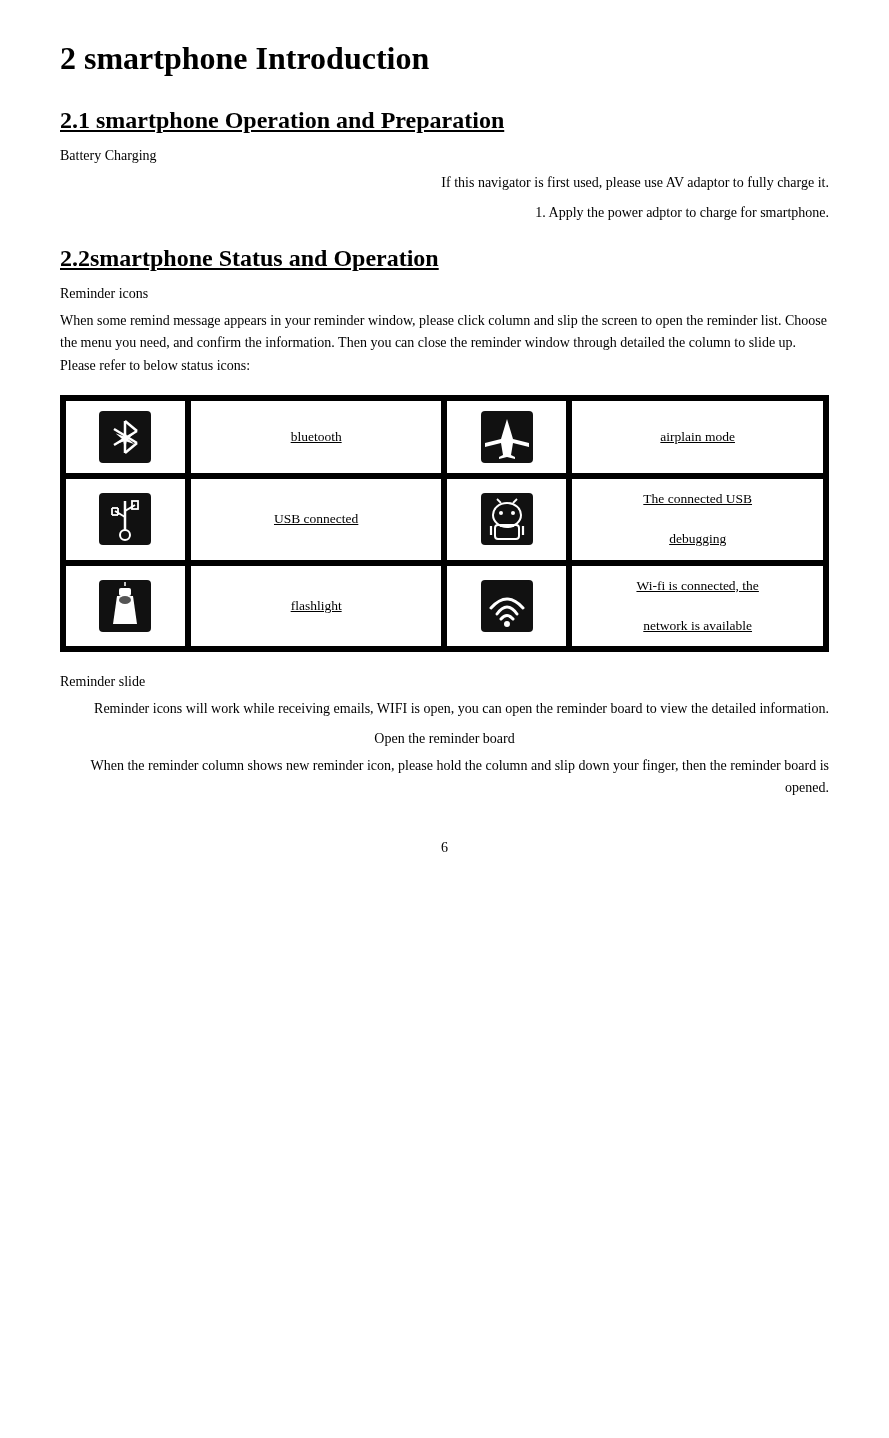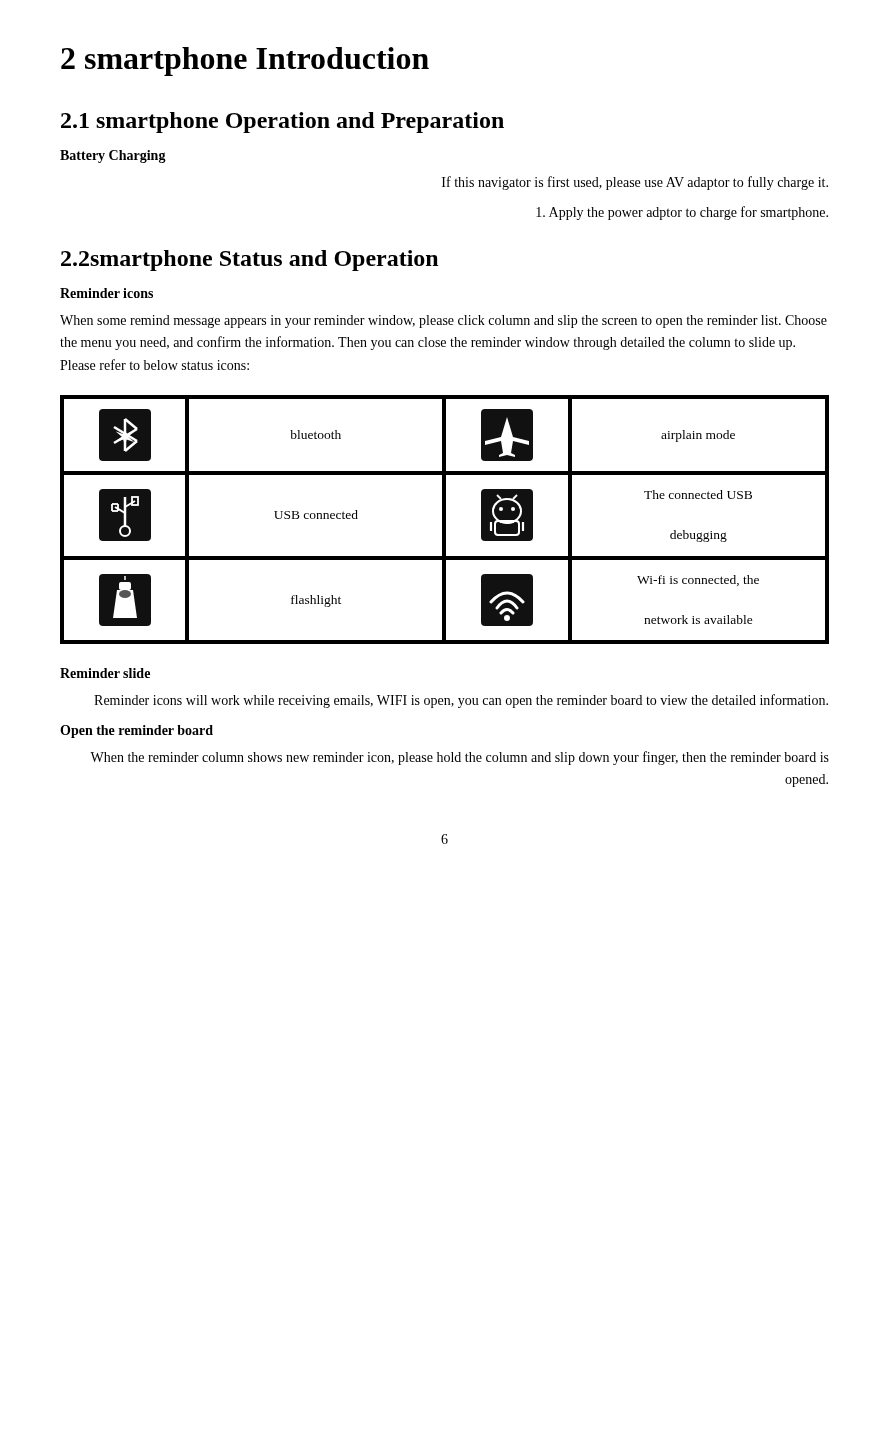--- a/index.html
+++ b/index.html
@@ -14,23 +14,24 @@
     h1.main-title {
       font-size: 32px;
       font-weight: bold;
       margin-bottom: 30px;
     }
     h2.section-title {
       font-size: 24px;
       font-weight: bold;
       margin-top: 20px;
       margin-bottom: 14px;
+      text-decoration: underline;
     }
     .bold-heading {
-      font-weight: bold;
+      font-weight: normal;
       font-size: 14px;
       margin-bottom: 8px;
     }
     p.body-text {
       font-size: 14px;
       margin-bottom: 8px;
       line-height: 1.6;
     }
     p.indent {
       font-size: 14px;
@@ -39,41 +40,42 @@
       margin-left: 30px;
       text-align: right;
     }
     
     .icon-table {
       width: 100%;
       border-collapse: collapse;
       margin: 18px 0 22px 0;
     }
     .icon-table td {
-      border: 4px solid #000000;
+      border: 6px solid #000000;
       padding: 10px 8px;
       vertical-align: middle;
       text-align: center;
       font-size: 13.5px;
       line-height: 1.5;
+      text-decoration: underline;
     }
     .icon-cell {
       width: 90px;
     }
     .label-cell {
       width: 185px;
     }
     
     .icon-svg {
       display: inline-block;
       width: 52px;
       height: 52px;
       vertical-align: middle;
     }
-    .section-spacer { margin-top: 10px; }
+    .section-spacer { margin-top: 10px; text-align: center; }
   </style>
 </head>
 <body>
 
 <h1 class="main-title">2 smartphone Introduction</h1>
 
 <h2 class="section-title">2.1 smartphone Operation and Preparation</h2>
 
 <p class="bold-heading">Battery Charging</p>
 

